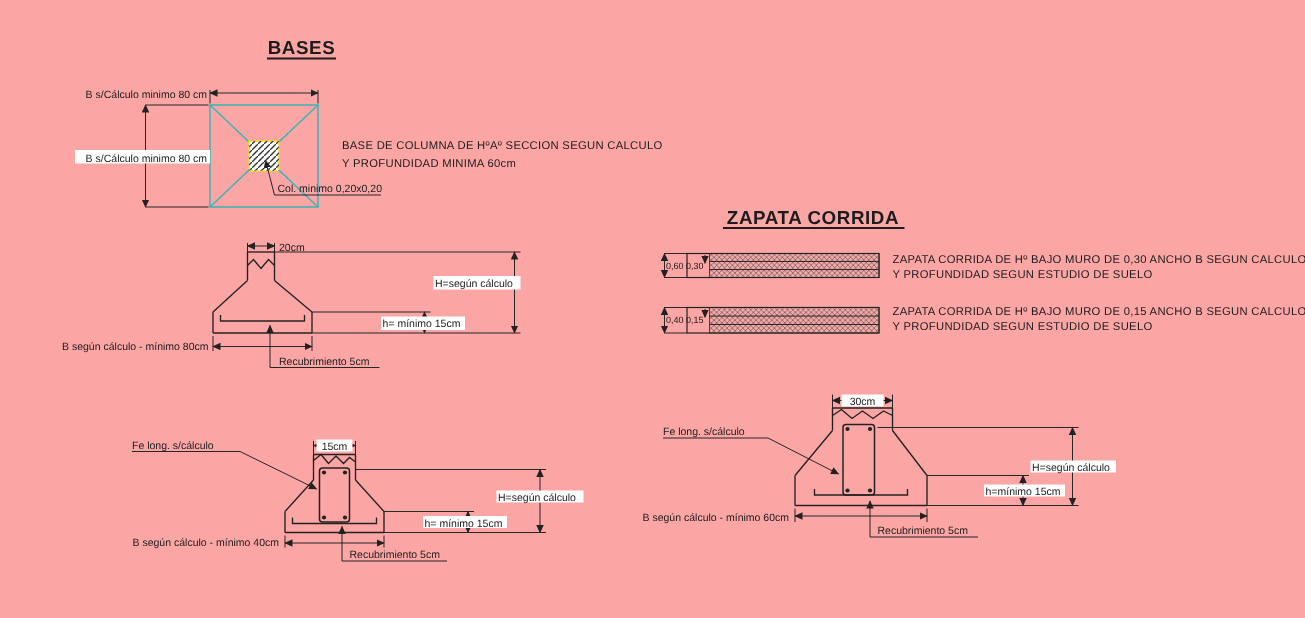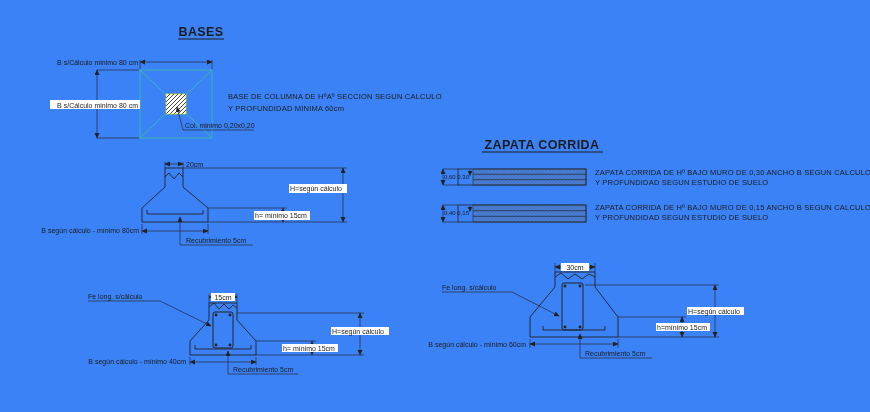--- a/index.html
+++ b/index.html
@@ -1,16 +1,16 @@
 <!DOCTYPE html>
 <html><head>
 <meta charset="utf-8">
 <style>
   html,body{margin:0;padding:0;background:#fff;}
-  .canvas{position:relative;width:870px;height:412px;background:#3b82f6;overflow:hidden;
+  .canvas{position:relative;width:870px;height:412px;background:#fca5a5;overflow:hidden;
           font-family:"Liberation Sans",sans-serif;}
   svg{display:block;}
   text{fill:#1c1c1c;font-family:"Liberation Sans",sans-serif;}
   .ann{font-size:7px;}
   .tiny{font-size:6px;}
   .desc{font-size:7.5px;letter-spacing:.2px;}
   .ttl{font-size:12.5px;font-weight:bold;letter-spacing:.4px;}
   .ln{stroke:#222;stroke-width:.9;fill:none;}
   .dim{stroke:#222;stroke-width:.65;fill:none;}
   .mask{fill:#fff;stroke:none;}

